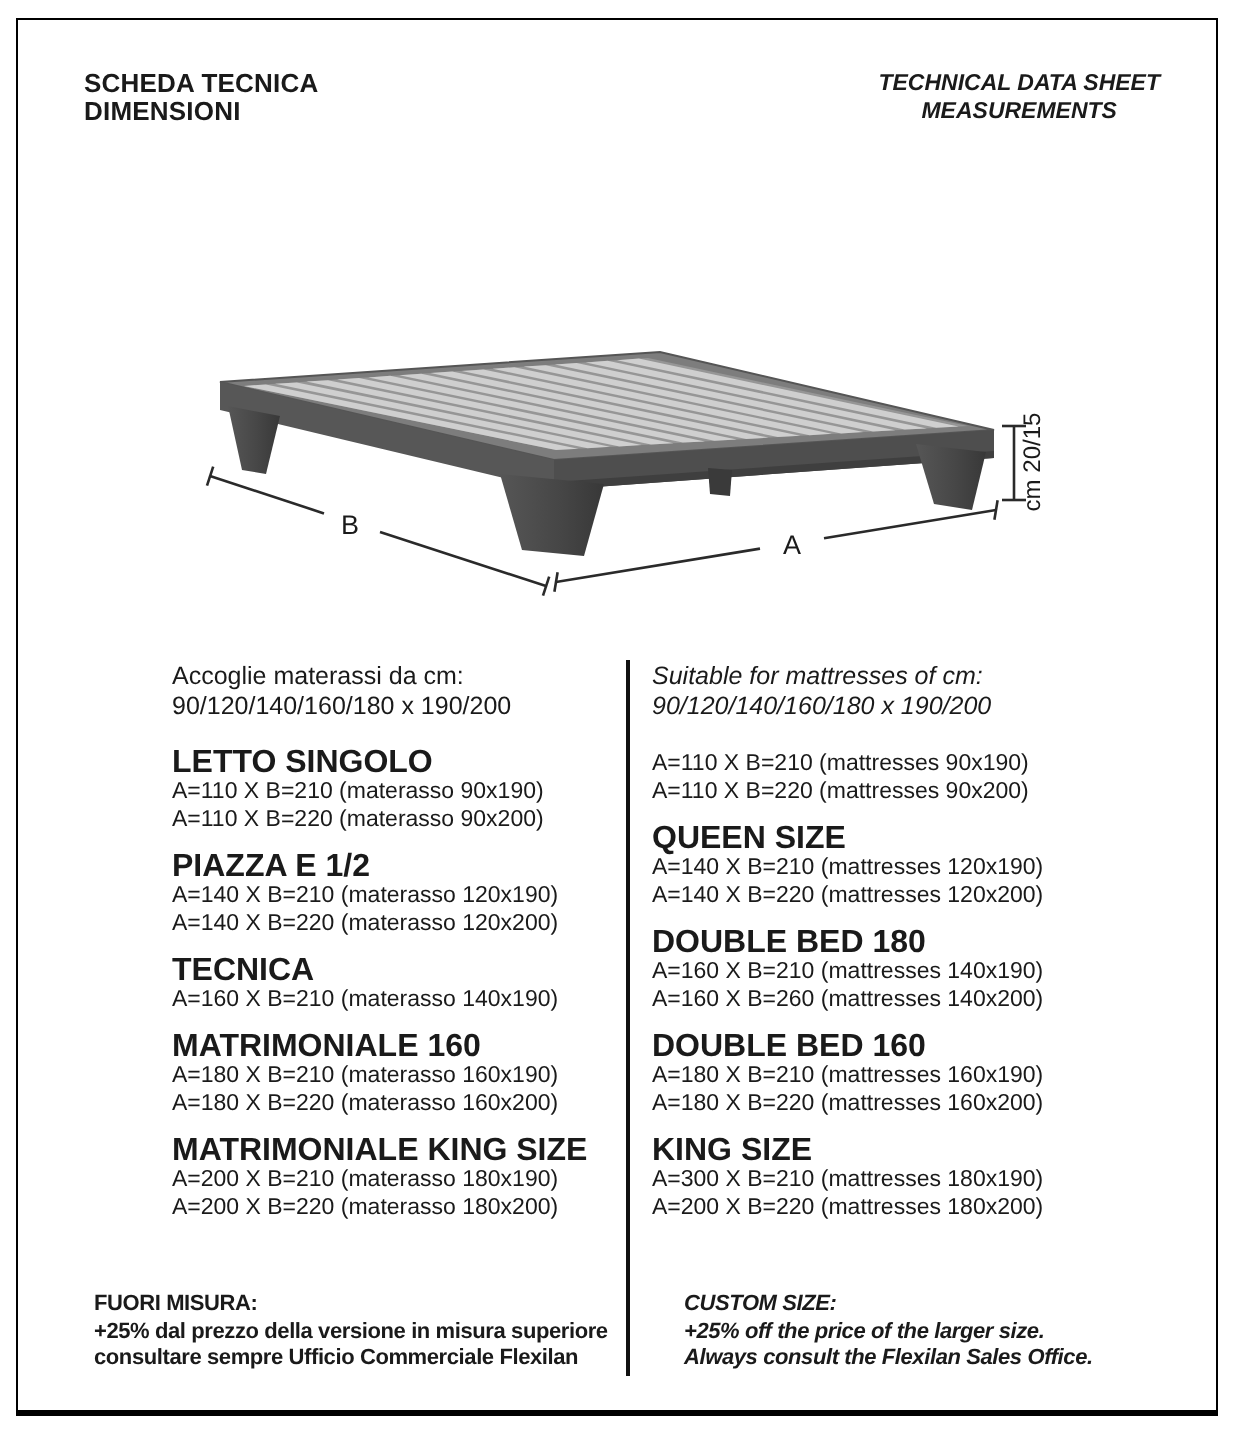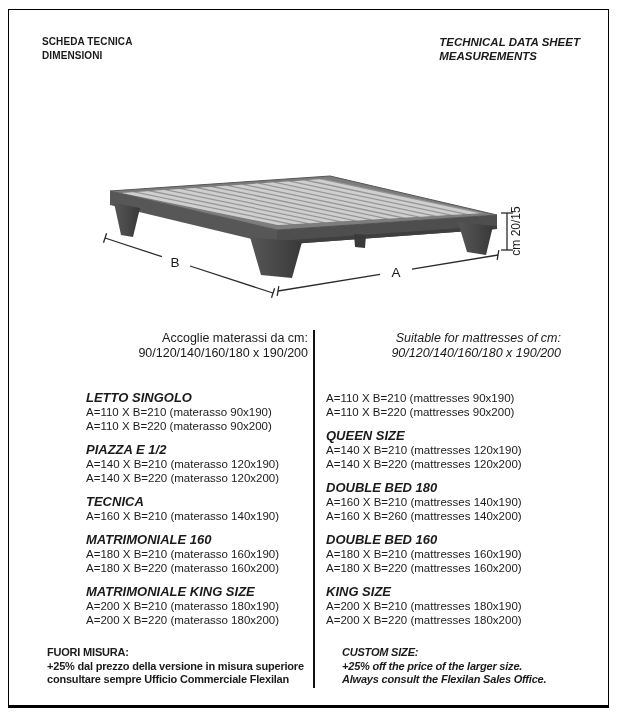--- a/index.html
+++ b/index.html
@@ -5,33 +5,33 @@
   html,body { margin:0; padding:0; }
   body {
     width:622px; height:721px; position:relative; background:#ffffff;
     font-family:"Liberation Sans", sans-serif; color:#1a1a1a; overflow:hidden;
   }
   .sheet-border {
     position:absolute; left:8px; top:9px; width:601px; height:699px;
     border:1.5px solid #000; border-bottom-width:3.5px; box-sizing:border-box;
   }
   
-  .hdr-it { position:absolute; left:42px; top:35px; font-size:10px; font-weight:bold; line-height:14px; letter-spacing:0.1px; }
-  .hdr-en { position:absolute; right:42px; top:35px; font-size:11.5px; font-weight:bold; font-style:italic; text-align:left; line-height:14px; }
+  .hdr-it { position:absolute; left:42px; top:35px; font-size:13px; font-weight:bold; line-height:14px; letter-spacing:0.1px; }
+  .hdr-en { position:absolute; right:42px; top:35px; font-size:11.5px; font-weight:bold; font-style:italic; text-align:center; line-height:14px; }
   
   .bed-wrap { position:absolute; left:50px; top:145px; width:540px; height:175px; }
   
   .divider { position:absolute; left:313px; top:330px; width:1.5px; height:358px; background:#111; }
   .col { position:absolute; top:331px; font-size:11.5px; line-height:14px; }
   .col-it { left:86px; width:222px; }
   .col-en { left:326px; width:235px; }
-  .intro { font-size:12.5px; line-height:15px; margin-bottom:30px;text-align:right; }
+  .intro { font-size:12.5px; line-height:15px; margin-bottom:14px; }
   .col-en .intro { font-style:italic; }
   .section { margin-bottom:10px; }
-  .sec-title { font-weight:bold; font-size:13px;font-style:italic; }
+  .sec-title { font-weight:bold; font-size:16px; }
   .sec-line { white-space:nowrap; }
   
   .footer { position:absolute; top:646px; font-weight:bold; font-size:11px; line-height:13.5px; letter-spacing:-0.2px; }
   .footer-it { left:47px; width:262px; white-space:nowrap; }
   .footer-en { left:342px; width:240px; font-style:italic; white-space:nowrap; }
   .ftr-title { display:block; }
 </style>
 </head>
 <body>
 
@@ -162,21 +162,21 @@
     <div class="sec-line">A=160 X B=210 (mattresses 140x190)</div>
     <div class="sec-line">A=160 X B=260 (mattresses 140x200)</div>
   </div>
   <div class="section">
     <div class="sec-title">DOUBLE BED 160</div>
     <div class="sec-line">A=180 X B=210 (mattresses 160x190)</div>
     <div class="sec-line">A=180 X B=220 (mattresses 160x200)</div>
   </div>
   <div class="section">
     <div class="sec-title">KING SIZE</div>
-    <div class="sec-line">A=200 X B=210 (mattresses 180x190)</div>
+    <div class="sec-line">A=300 X B=210 (mattresses 180x190)</div>
     <div class="sec-line">A=200 X B=220 (mattresses 180x200)</div>
   </div>
 </div>
 
 <div class="footer footer-it">
   <span class="ftr-title">FUORI MISURA:</span>
   <span class="ftr-title">+25% dal prezzo della versione in misura superiore</span>
   <span class="ftr-title">consultare sempre Ufficio Commerciale Flexilan</span>
 </div>
 <div class="footer footer-en">

